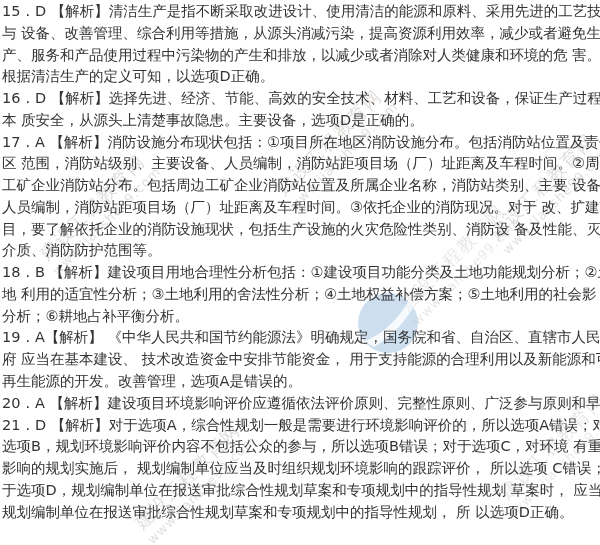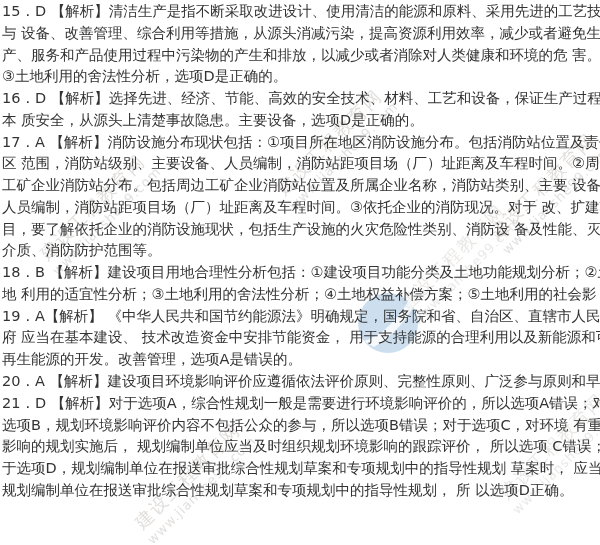--- a/index.html
+++ b/index.html
@@ -78,40 +78,41 @@
     </svg>
   </div>
 </div>
 
 <div class="doc">
 
   <div class="item">
     <div class="line">15．D 【解析】清洁生产是指不断采取改进设计、使用清洁的能源和原料、采用先进的工艺技术</div>
     <div class="line">与 设备、改善管理、综合利用等措施，从源头消减污染，提高资源利用效率，减少或者避免生</div>
     <div class="line">产、服务和产品使用过程中污染物的产生和排放，以减少或者消除对人类健康和环境的危 害。 。</div>
-    <div class="line">③土地利用的舍法性分析，选项D是正确的。</div>
+    <div class="line">根据清洁生产的定义可知，以选项D正确。</div>
   </div>
 
   <div class="item">
     <div class="line">16．D 【解析】选择先进、经济、节能、高效的安全技术、材料、工艺和设备，保证生产过程的</div>
     <div class="line">本 质安全，从源头上清楚事故隐患。主要设备，选项D是正确的。</div>
   </div>
 
   <div class="item">
     <div class="line">17．A 【解析】消防设施分布现状包括：①项目所在地区消防设施分布。包括消防站位置及责任</div>
     <div class="line">区 范围，消防站级别、主要设备、人员编制，消防站距项目场（厂）址距离及车程时间。②周 边</div>
     <div class="line">工矿企业消防站分布。包括周边工矿企业消防站位置及所属企业名称，消防站类别、主要 设备、</div>
     <div class="line">人员编制，消防站距项目场（厂）址距离及车程时间。③依托企业的消防现况。对于 改、扩建项</div>
     <div class="line">目，要了解依托企业的消防设施现状，包括生产设施的火灾危险性类别、消防设 备及性能、灭火</div>
     <div class="line">介质、消防防护范围等。</div>
   </div>
 
   <div class="item">
     <div class="line">18．B 【解析】建设项目用地合理性分析包括：①建设项目功能分类及土地功能规划分析；②土</div>
     <div class="line">地 利用的适宜性分析；③土地利用的舍法性分析；④土地权益补偿方案；⑤土地利用的社会影 响</div>
+    <div class="line">分析；⑥耕地占补平衡分析。</div>
   </div>
 
   <div class="item">
     <div class="line">19．A【解析】 《中华人民共和国节约能源法》明确规定，国务院和省、自治区、直辖市人民政</div>
     <div class="line">府 应当在基本建设、 技术改造资金中安排节能资金， 用于支持能源的合理利用以及新能源和可</div>
     <div class="line">再生能源的开发。改善管理，选项A是错误的。</div>
   </div>
 
   <div class="item">
     <div class="line">20．A 【解析】建设项目环境影响评价应遵循依法评价原则、完整性原则、广泛参与原则和早期</div>

